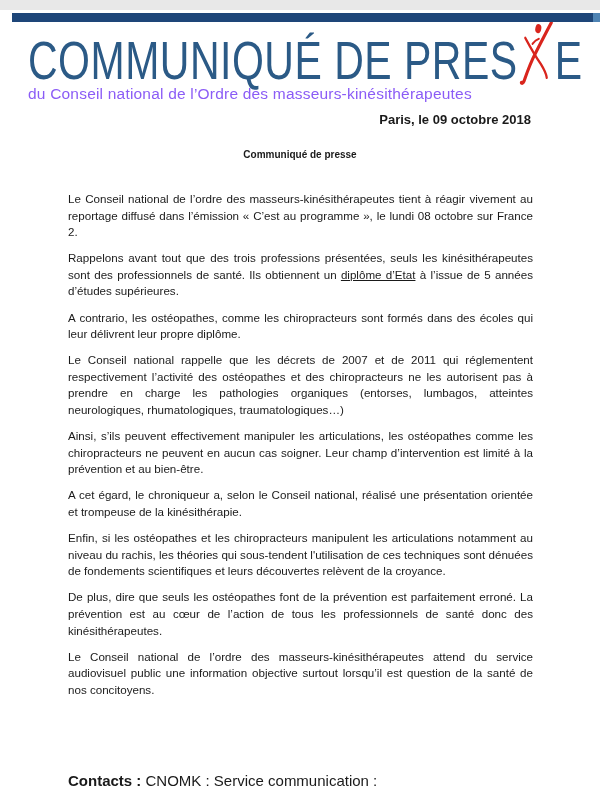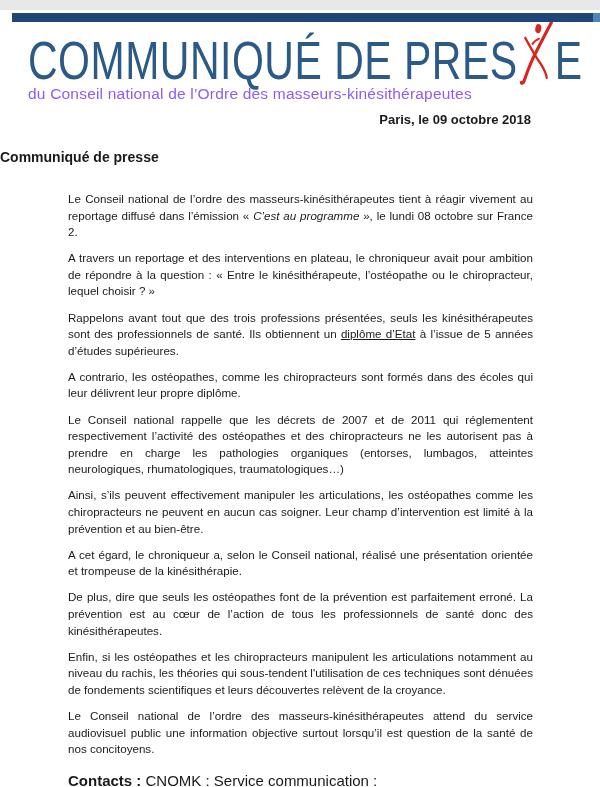--- a/index.html
+++ b/index.html
@@ -18,28 +18,28 @@
     transform:scaleY(1.30);transform-origin:left top;
   }
   .letterhead-title .t{display:inline-block;}
   .dancer{width:42px;height:52px;margin:-7px -3px 0 -2px;flex:0 0 auto;}
   .letterhead-subtitle{
     position:absolute;top:75px;left:28px;font-size:15.5px;color:#8b5cf6;letter-spacing:.2px;
   }
 
   .dateline{position:absolute;top:102px;right:69px;font-size:13px;font-weight:bold;}
 
-  .doc-heading{position:absolute;top:139px;left:0;width:100%;margin:0;
-    font-size:14px;font-weight:bold;}
+  .doc-heading{position:absolute;top:139px;left:0;width:100%;margin:0;text-align:center;
+    font-size:10px;font-weight:bold;}
 
   .content{position:absolute;top:181px;left:68px;width:465px;
     font-size:11.6px;line-height:16.6px;text-align:justify;}
   .content p{margin:0 0 9.5px 0;}
 
-  .seg-i{font-style:italic;}
+  .seg-i{}
   .seg-u{text-decoration:underline;}
   .seg-b{font-weight:bold;}
 
   .contact-footer{position:absolute;top:762px;left:68px;width:490px;font-size:15px;}
 </style>
 </head>
 <body>
 
 <div class="page">
 
@@ -58,26 +58,25 @@
   </div>
 
   <div class="letterhead-subtitle">du Conseil national de l’Ordre des masseurs-kinésithérapeutes</div>
 
   <div class="dateline">Paris, le 09 octobre 2018</div>
 
   <h2 class="doc-heading">Communiqué de presse</h2>
 
   <main class="content">
       <p><span>Le Conseil national de l’ordre des masseurs-kinésithérapeutes tient à réagir vivement au reportage diffusé dans l’émission « </span><span class="seg-i">C’est au programme</span><span> », le lundi 08 octobre sur France 2.</span></p>
-      <p><span>A travers un reportage et des interventions en plateau, le chroniqueur avait pour ambition de répondre à la question : « Entre le kinésithérapeute, l’ostéopathe ou le chiropracteur, lequel choisir ? »</span></p>
       <p><span>Rappelons avant tout que des trois professions présentées, seuls les kinésithérapeutes sont des professionnels de santé. Ils obtiennent un </span><span class="seg-u">diplôme d’Etat</span><span> à l’issue de 5 années d’études supérieures.</span></p>
       <p><span>A contrario, les ostéopathes, comme les chiropracteurs sont formés dans des écoles qui leur délivrent leur propre diplôme.</span></p>
       <p><span>Le Conseil national rappelle que les décrets de 2007 et de 2011 qui réglementent respectivement l’activité des ostéopathes et des chiropracteurs ne les autorisent pas à prendre en charge les pathologies organiques (entorses, lumbagos, atteintes neurologiques, rhumatologiques, traumatologiques…)</span></p>
       <p><span>Ainsi, s’ils peuvent effectivement manipuler les articulations, les ostéopathes comme les chiropracteurs ne peuvent en aucun cas soigner. Leur champ d’intervention est limité à la prévention et au bien-être.</span></p>
       <p><span>A cet égard, le chroniqueur a, selon le Conseil national, réalisé une présentation orientée et trompeuse de la kinésithérapie.</span></p>
+      <p><span>Enfin, si les ostéopathes et les chiropracteurs manipulent les articulations notamment au niveau du rachis, les théories qui sous-tendent l'utilisation de ces techniques sont dénuées de fondements scientifiques et leurs découvertes relèvent de la croyance.</span></p>
       <p><span>De plus, dire que seuls les ostéopathes font de la prévention est parfaitement erroné. La prévention est au cœur de l’action de tous les professionnels de santé donc des kinésithérapeutes.</span></p>
-      <p><span>Enfin, si les ostéopathes et les chiropracteurs manipulent les articulations notamment au niveau du rachis, les théories qui sous-tendent l'utilisation de ces techniques sont dénuées de fondements scientifiques et leurs découvertes relèvent de la croyance.</span></p>
       <p><span>Le Conseil national de l’ordre des masseurs-kinésithérapeutes attend du service audiovisuel public une information objective surtout lorsqu’il est question de la santé de nos concitoyens.</span></p>
     </main>
 
   <footer class="contact-footer"><span class="seg-b">Contacts : </span><span>CNOMK : Service communication : </span><span class="seg-u">communication@ordremk.fr</span><span> Tél. : </span><span class="seg-b">01 46 22 32 97</span></footer>
 
 </div>
 
 </body></html>

